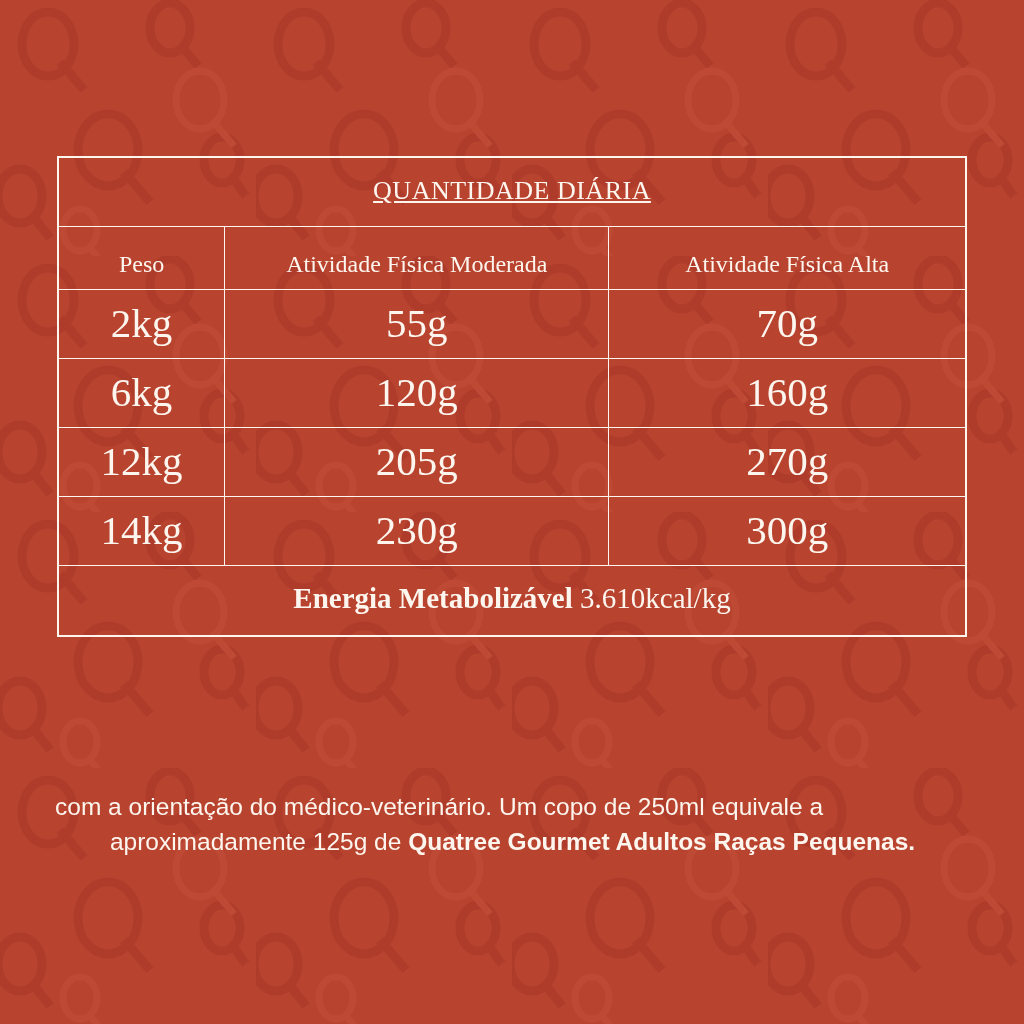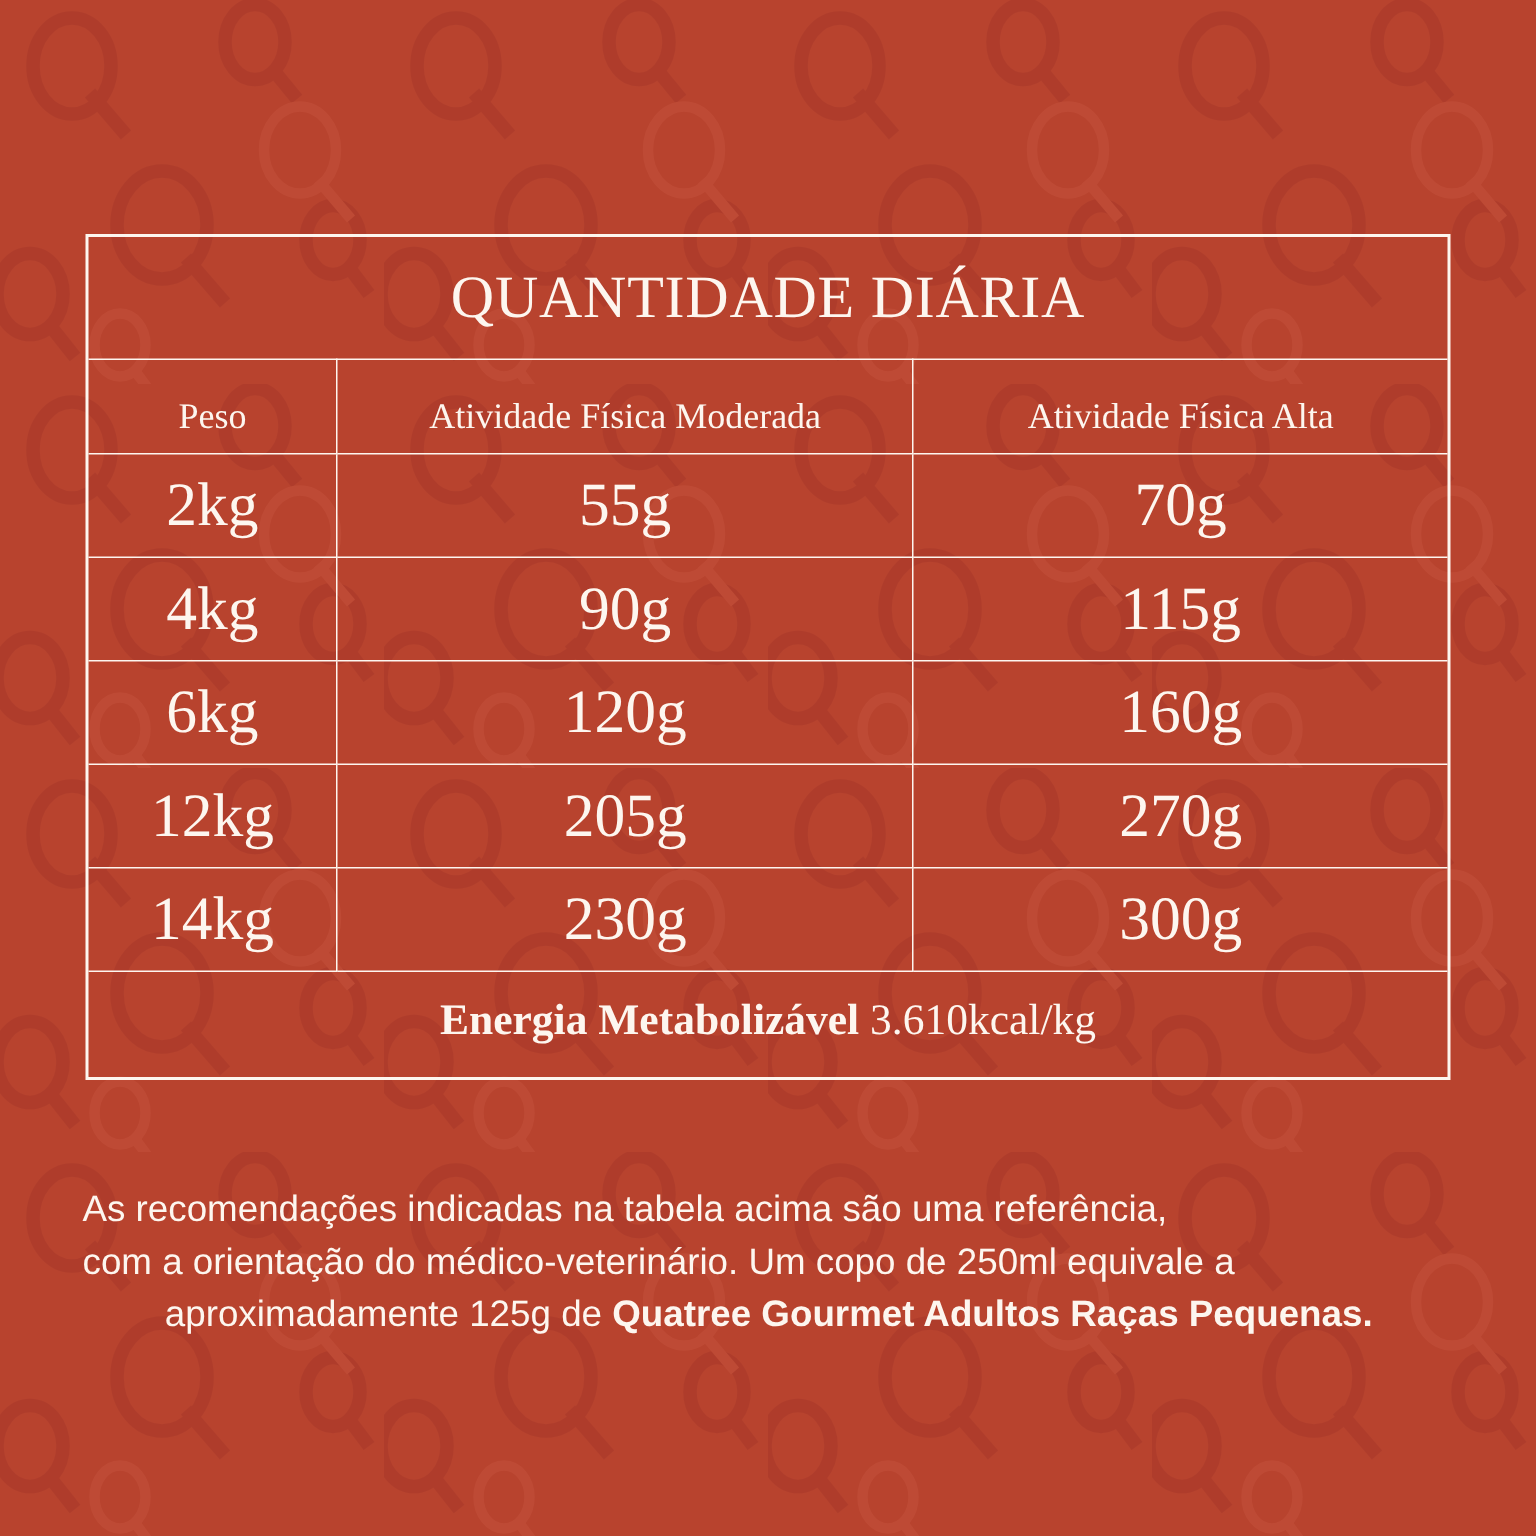--- a/index.html
+++ b/index.html
@@ -55,24 +55,25 @@
 
   
   table.qd tr td:first-child, table.qd tr th:first-child { border-left: 0; }
   table.qd tr td:last-child,  table.qd tr th:last-child  { border-right: 0; }
   table.qd tr:first-child td, table.qd tr:first-child th { border-top: 0; }
   table.qd tr:last-child td,  table.qd tr:last-child th  { border-bottom: 0; }
 
   .title-cell {
     font-family: "Liberation Serif", serif;
     font-weight: bold;
-    font-size: 40px;
+    font-size: 26px;
     letter-spacing: 0.5px;
     padding: 16px 0 18px;
     height: 68px;
+    text-decoration: underline;
   }
 
   .head-cell {
     font-family: "Liberation Serif", serif;
     font-weight: bold;
     font-size: 24px;
     padding: 14px 0 0;
     height: 63px;
   }
 
@@ -155,25 +156,20 @@
           <th class="head-cell col-mod">Atividade Física Moderada</th>
           <th class="head-cell col-alta">Atividade Física Alta</th>
         </tr>
 
         <tr>
           <td class="data-cell">2kg</td>
           <td class="data-cell">55g</td>
           <td class="data-cell">70g</td>
         </tr>
         <tr>
-          <td class="data-cell">4kg</td>
-          <td class="data-cell">90g</td>
-          <td class="data-cell">115g</td>
-        </tr>
-        <tr>
           <td class="data-cell">6kg</td>
           <td class="data-cell">120g</td>
           <td class="data-cell">160g</td>
         </tr>
         <tr>
           <td class="data-cell">12kg</td>
           <td class="data-cell">205g</td>
           <td class="data-cell">270g</td>
         </tr>
         <tr>
@@ -185,18 +181,17 @@
         <tr>
           <td class="energy-cell" colspan="3">
             <span class="bold">Energia Metabolizável</span><span> </span><span>3.610kcal/kg</span>
           </td>
         </tr>
       </tbody>
     </table>
   </div>
 
   <div class="footnote">
-    <div>As recomendações indicadas na tabela acima são uma referência,</div>
     <div>com a orientação do médico-veterinário. Um copo de 250ml equivale a</div>
     <div class="last-line"><span>aproximadamente 125g de </span><span class="strong">Quatree Gourmet Adultos Raças Pequenas.</span></div>
   </div>
 
 </div>
 
 </body></html>

